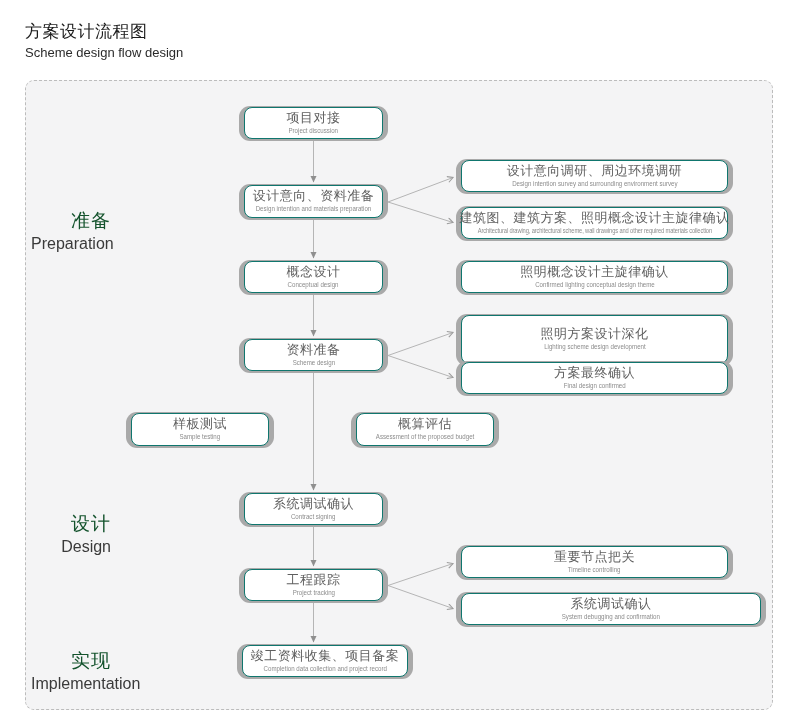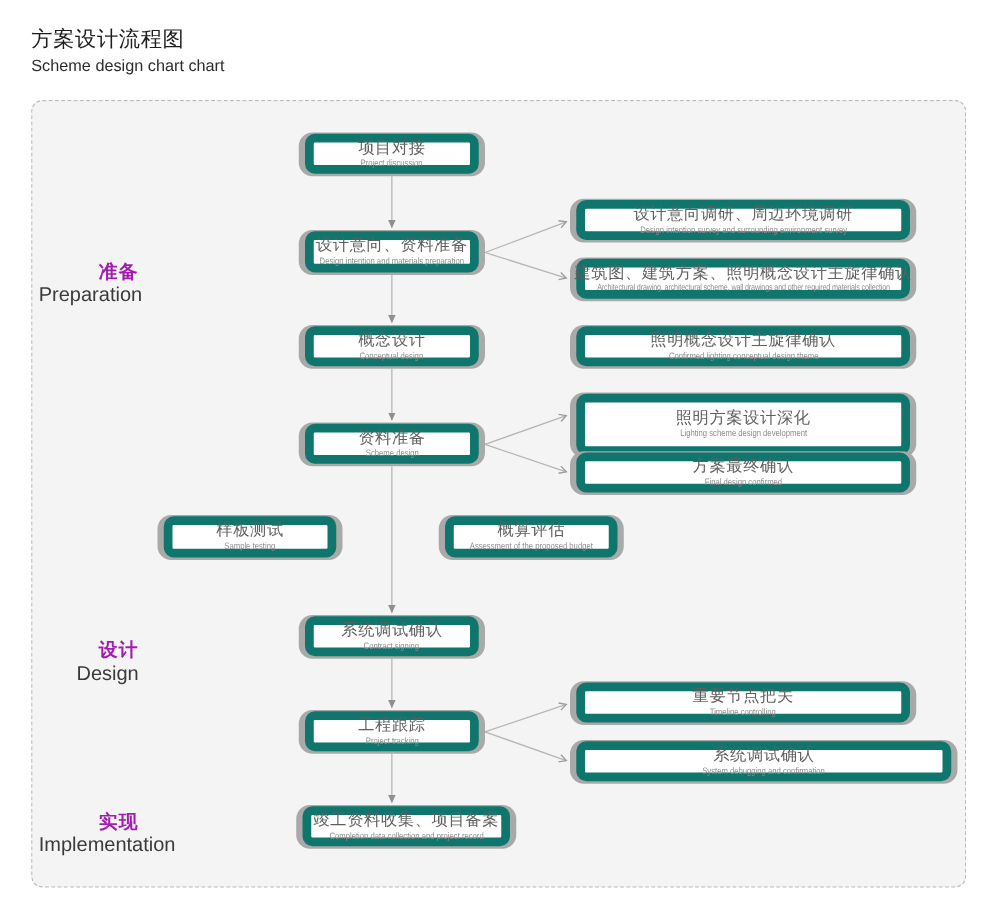--- a/index.html
+++ b/index.html
@@ -18,39 +18,39 @@
     position:absolute;left:25px;top:80px;width:748px;height:630px;
     background:#f4f4f5;border:1px dashed #bcbcbc;border-radius:9px;
     box-sizing:border-box;
   }
   .connectors{position:absolute;left:0;top:0;width:748px;height:630px;}
   .node{
     position:absolute;background:#a9a9a9;border-radius:11px;
     padding:1px 5px 2px 5px;box-sizing:border-box;
   }
   .node-inner{
-    width:100%;height:100%;background:#ffffff;border:7px solid #0f766e;
+    width:100%;height:100%;background:#ffffff;border:1px solid #0f766e;
     border-radius:8px;box-sizing:border-box;display:flex;flex-direction:column;
     align-items:center;justify-content:center;
   }
   .zh{font-size:13px;color:#5f5f5f;line-height:1.15;white-space:nowrap;letter-spacing:.5px;}
   .en{
     font-size:7.5px;color:#8c8c8c;line-height:1.3;white-space:nowrap;
     transform:scaleX(.82);transform-origin:50% 50%;
   }
   .en-xs{font-size:7px;letter-spacing:-.15px;}
   .stage{position:absolute;left:5px;width:80px;text-align:right;}
-  .stage .s-zh{font-size:15px;font-weight:bold;color:#a21caf;letter-spacing:1px;}
+  .stage .s-zh{font-size:19px;font-weight:normal;color:#14532d;letter-spacing:1px;}
   .stage .s-en{font-size:16px;color:#3a3a3a;margin-top:1px;}
 </style>
 </head>
 <body>
 
 <div class="title-zh">方案设计流程图</div>
-<div class="title-en">Scheme design chart chart</div>
+<div class="title-en">Scheme design flow design</div>
 
 <div class="panel">
 
   <svg class="connectors" width="748" height="630" viewBox="0 0 748 630" xmlns="http://www.w3.org/2000/svg">
     <defs>
       <marker id="arrSolid" markerWidth="8" markerHeight="8" refX="6" refY="3" orient="auto">
         <path d="M0,0 L6.5,3 L0,6 Z" fill="#8f8f8f"></path>
       </marker>
       <marker id="arrOpen" markerWidth="8" markerHeight="8" refX="6" refY="3.5" orient="auto">
         <path d="M0.5,0.5 L6,3.5 L0.5,6.5" fill="none" stroke="#9c9c9c" stroke-width="1.1"></path>

